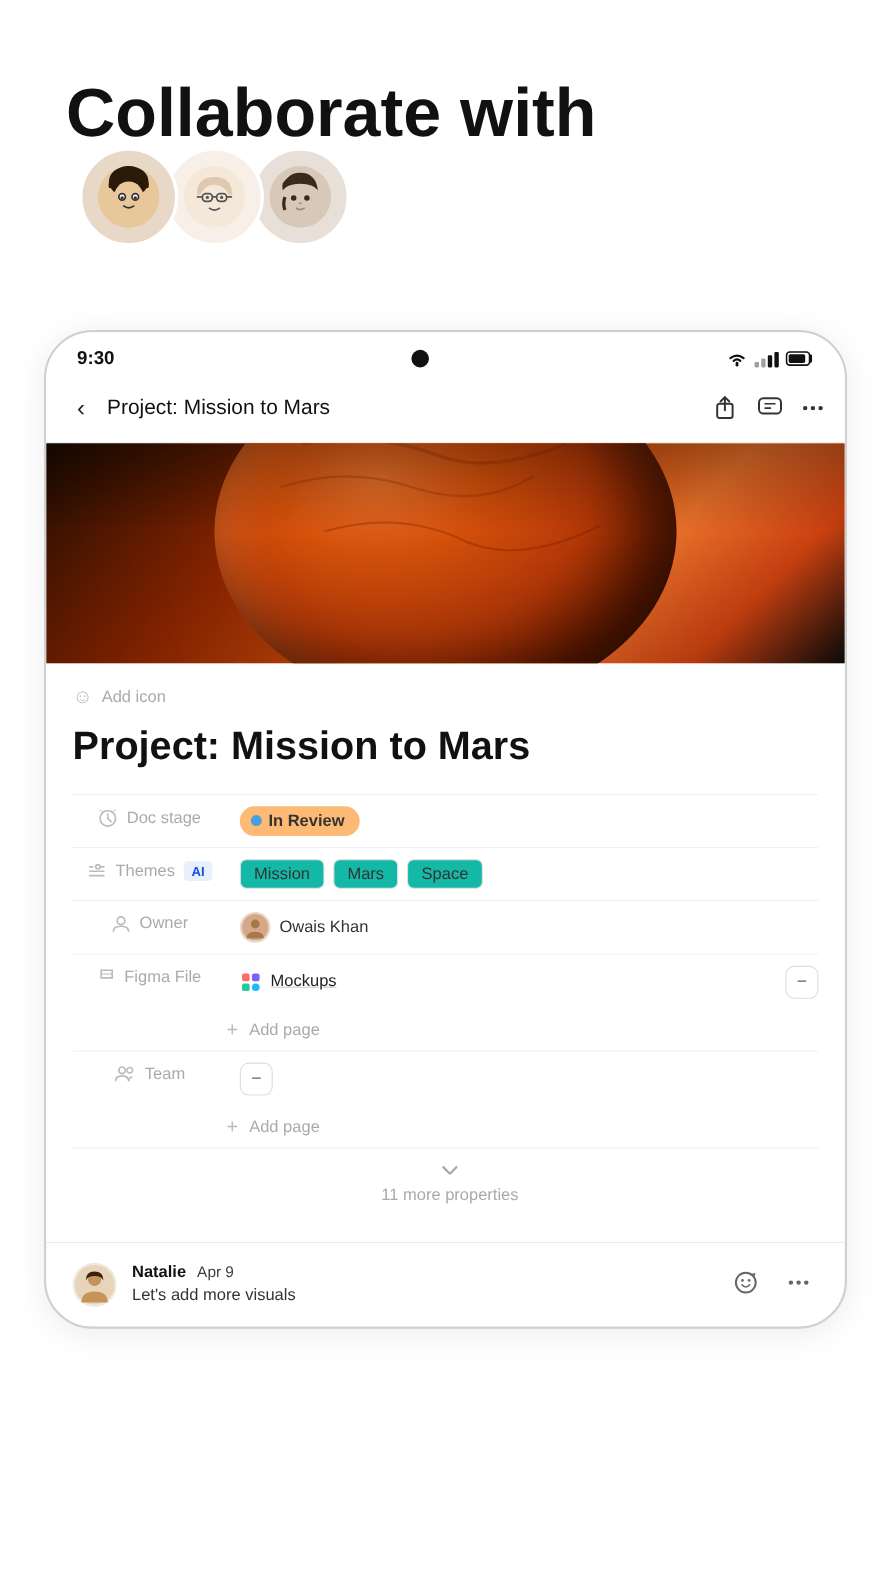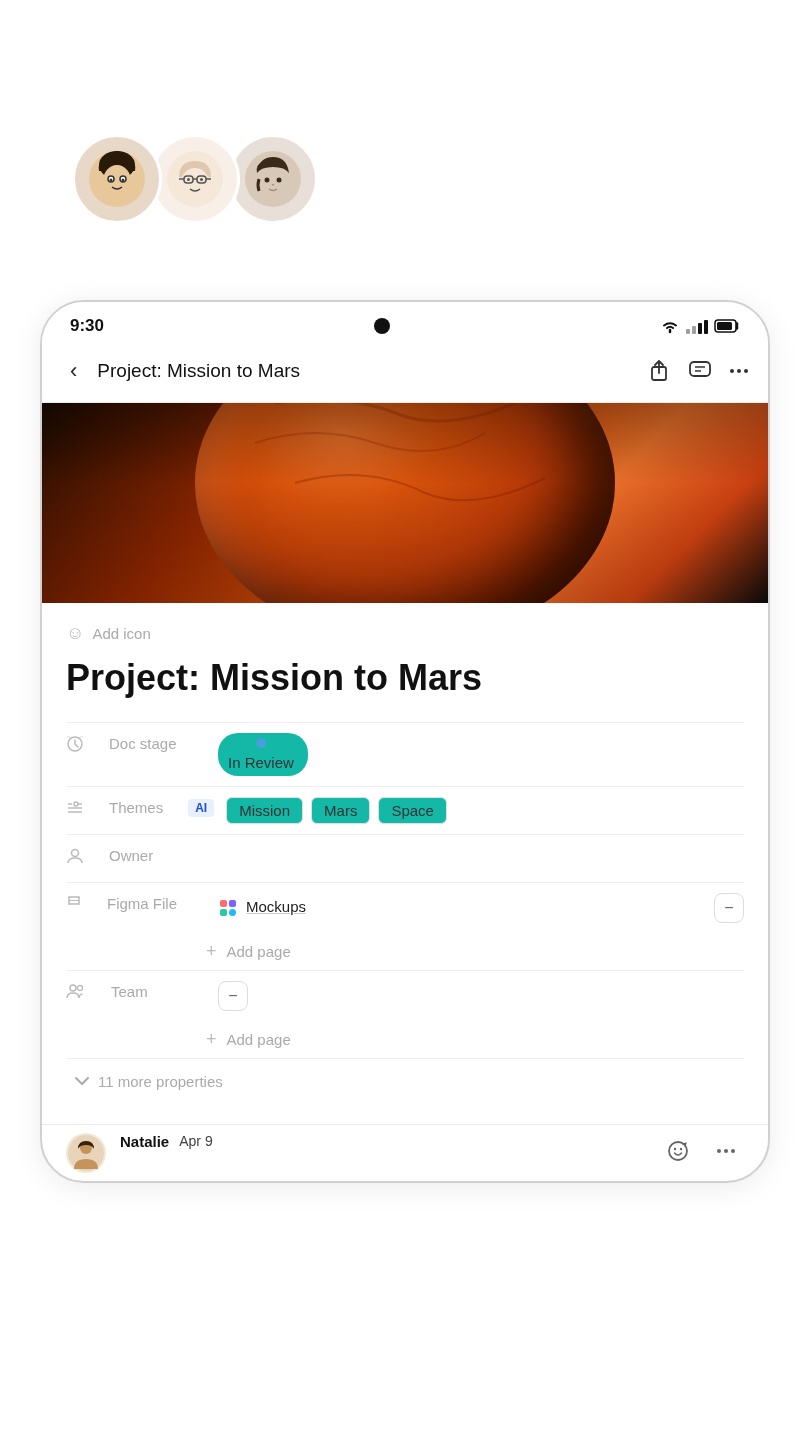--- a/index.html
+++ b/index.html
@@ -162,46 +162,46 @@
       display: flex;
       align-items: flex-start;
       padding: 10px 0;
       border-top: 1px solid #f0f0f0;
       gap: 12px;
       min-height: 48px;
     }
     .property-label {
       display: flex;
       align-items: center;
-      gap: 25px;
+      gap: 8px;
       color: #aaa;
       font-size: 15px;
       min-width: 140px;
       padding-top: 2px;
+      justify-content: center;
     }
     .property-value {
       flex: 1;
       display: flex;
       align-items: center;
       flex-wrap: wrap;
       gap: 8px;
     }
 
     
     .status-badge {
-      background: #14b8a6;
+      background: #fdba74;
       color: #333;
       border-radius: 20px;
       padding: 5px 14px 5px 10px;
       font-size: 15px;
-      font-weight: 400;
+      font-weight: 700;
       display: flex;
       align-items: center;
       gap: 6px;
-      flex-direction: column;
     }
     .status-dot {
       width: 10px;
       height: 10px;
       border-radius: 50%;
       background: #4a9edd;
     }
 
     
     .tag {
@@ -288,26 +288,27 @@
     
     .more-properties {
       display: flex;
       align-items: center;
       gap: 8px;
       padding: 14px 0 14px 8px;
       color: #aaa;
       font-size: 15px;
       cursor: pointer;
       border-top: 1px solid #f0f0f0;
+      flex-direction: column;
     }
 
     
     .comment-section {
       border-top: 1px solid #ebebeb;
-      padding: 8px 24px;
+      padding: 18px 24px;
       display: flex;
       align-items: flex-start;
       gap: 14px;
     }
     .comment-avatar {
       width: 40px;
       height: 40px;
       border-radius: 50%;
       background: #f0e8d8;
       display: flex;
@@ -367,21 +368,21 @@
       background: #111;
       border-radius: 1px;
     }
   </style>
 </head>
 <body>
 
 <div class="hero">
   <div style="flex:1">
     <div class="hero-text">
-      <br>
+      <span>Collaborate with</span><br>
       <span style="display:inline-flex; align-items:center; vertical-align:middle; margin-left:12px; gap:-10px; position:relative; top:-4px;">
 
         <div class="avatar-circle" style="background:#e8d8c8; z-index:3;">
           <svg width="60" height="60" viewBox="0 0 60 60">
             <circle cx="30" cy="30" r="28" fill="#e8c89a"></circle>
 
             <ellipse cx="30" cy="16" rx="18" ry="14" fill="#2a1a0a"></ellipse>
             <path d="M12 22 Q10 14 18 10 Q30 4 42 10 Q50 14 48 22" fill="#2a1a0a"></path>
 
             <ellipse cx="30" cy="32" rx="14" ry="16" fill="#e8c89a"></ellipse>
@@ -555,20 +556,30 @@
         </div>
       </div>
 
       <div class="property-row">
         <div class="property-label">
           <svg width="18" height="18" viewBox="0 0 18 18">
             <circle cx="9" cy="6" r="3.5" fill="none" stroke="#bbb" stroke-width="1.5"></circle>
             <path d="M2 16 Q2 11 9 11 Q16 11 16 16" fill="none" stroke="#bbb" stroke-width="1.5"></path>
           </svg>
           <span>Owner</span>
+        </div>
+        <div class="property-value">
+          <div class="owner-avatar">
+            <svg width="24" height="24" viewBox="0 0 24 24">
+              <circle cx="12" cy="12" r="12" fill="#d4a888"></circle>
+              <circle cx="12" cy="9" r="4" fill="#a87848"></circle>
+              <path d="M4 22 Q4 16 12 16 Q20 16 20 22" fill="#a87848"></path>
+            </svg>
+          </div>
+          <span class="owner-name">Owais Khan</span>
         </div>
       </div>
 
       <div class="property-row">
         <div class="property-label">
           <svg width="16" height="18" viewBox="0 0 16 18">
             <path d="M3 2 L13 2 L13 9 L3 9 Z" fill="none" stroke="#bbb" stroke-width="1.5"></path>
             <line x1="3" y1="5.5" x2="13" y2="5.5" stroke="#bbb" stroke-width="1"></line>
           </svg>
           <span>Figma File</span>
@@ -630,20 +641,21 @@
           <path d="M6 34 Q6 24 18 24 Q30 24 30 34" fill="#c4945a"></path>
 
           <path d="M10 14 Q10 6 18 6 Q26 6 26 14 Q24 10 18 10 Q12 10 10 14" fill="#3a2010"></path>
         </svg>
       </div>
       <div class="comment-body">
         <div class="comment-header">
           <span class="comment-author">Natalie</span>
           <span class="comment-date">Apr 9</span>
         </div>
+        <div class="comment-text">Let's add more visuals</div>
       </div>
       <div class="comment-actions">
 
         <div class="comment-action-btn">
           <svg width="22" height="22" viewBox="0 0 22 22">
             <circle cx="11" cy="11" r="9" fill="none" stroke="#666" stroke-width="1.8"></circle>
             <circle cx="8" cy="9" r="1.2" fill="#666"></circle>
             <circle cx="14" cy="9" r="1.2" fill="#666"></circle>
             <path d="M7.5 13 Q11 17 14.5 13" stroke="#666" stroke-width="1.5" fill="none" stroke-linecap="round"></path>
             <path d="M16 4 L19 3 M19 3 L18 6" stroke="#666" stroke-width="1.3" stroke-linecap="round"></path>

